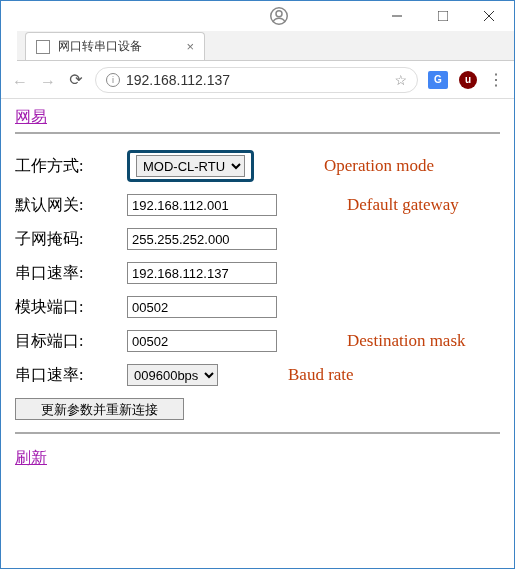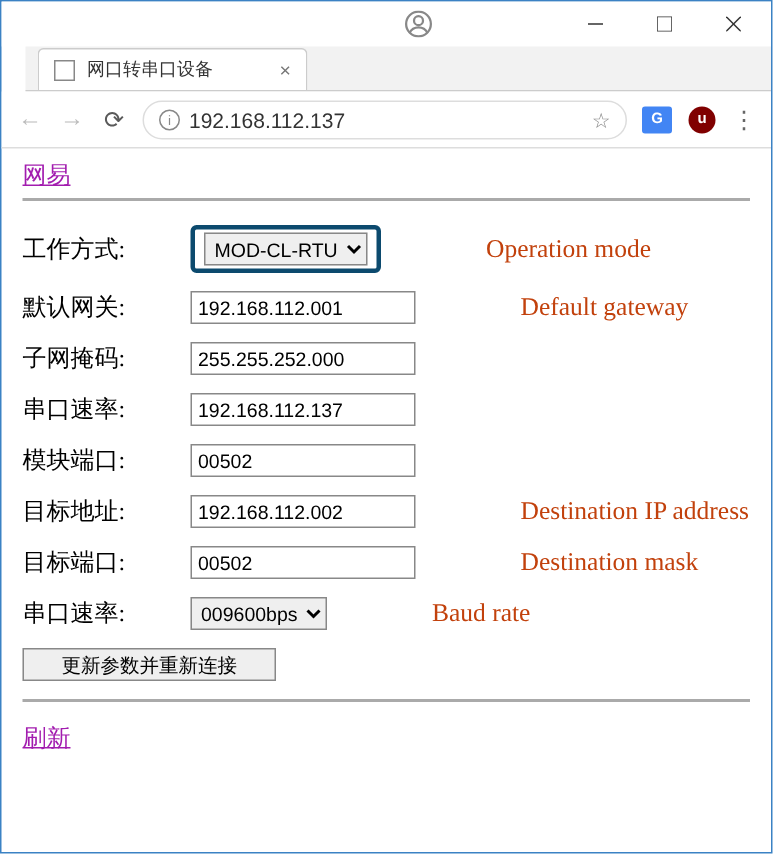--- a/index.html
+++ b/index.html
@@ -122,25 +122,20 @@
   <div class="formrow">
     <span class="flabel">串口速率:</span>
     <input class="finput" value="192.168.112.137" style="">
   </div>
 
   <div class="formrow">
     <span class="flabel">模块端口:</span>
     <input class="finput" value="00502" style="">
   </div>
 
-  <div class="formrow">
-    <span class="flabel">目标地址:</span>
-    <input class="finput" value="192.168.112.002" style="">
-    <span class="annot">Destination IP address</span>
-  </div>
 
   <div class="formrow">
     <span class="flabel">目标端口:</span>
     <input class="finput" value="00502" style="">
     <span class="annot">Destination mask</span>
   </div>
 
   <div class="formrow">
     <span class="flabel">串口速率:</span>
     <select class="fselect"><option>009600bps</option></select>

